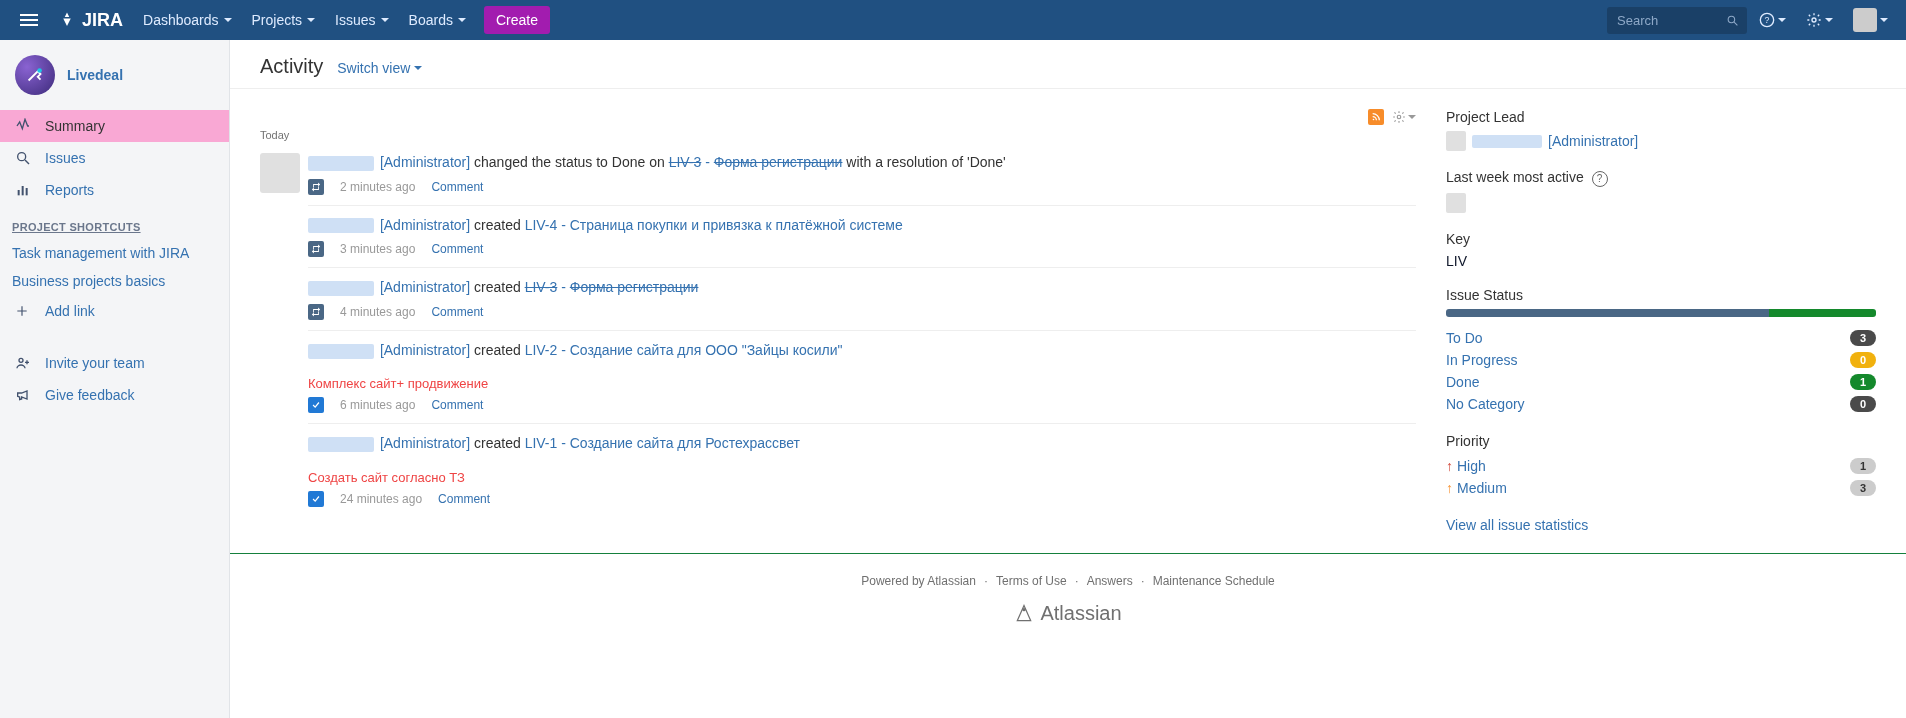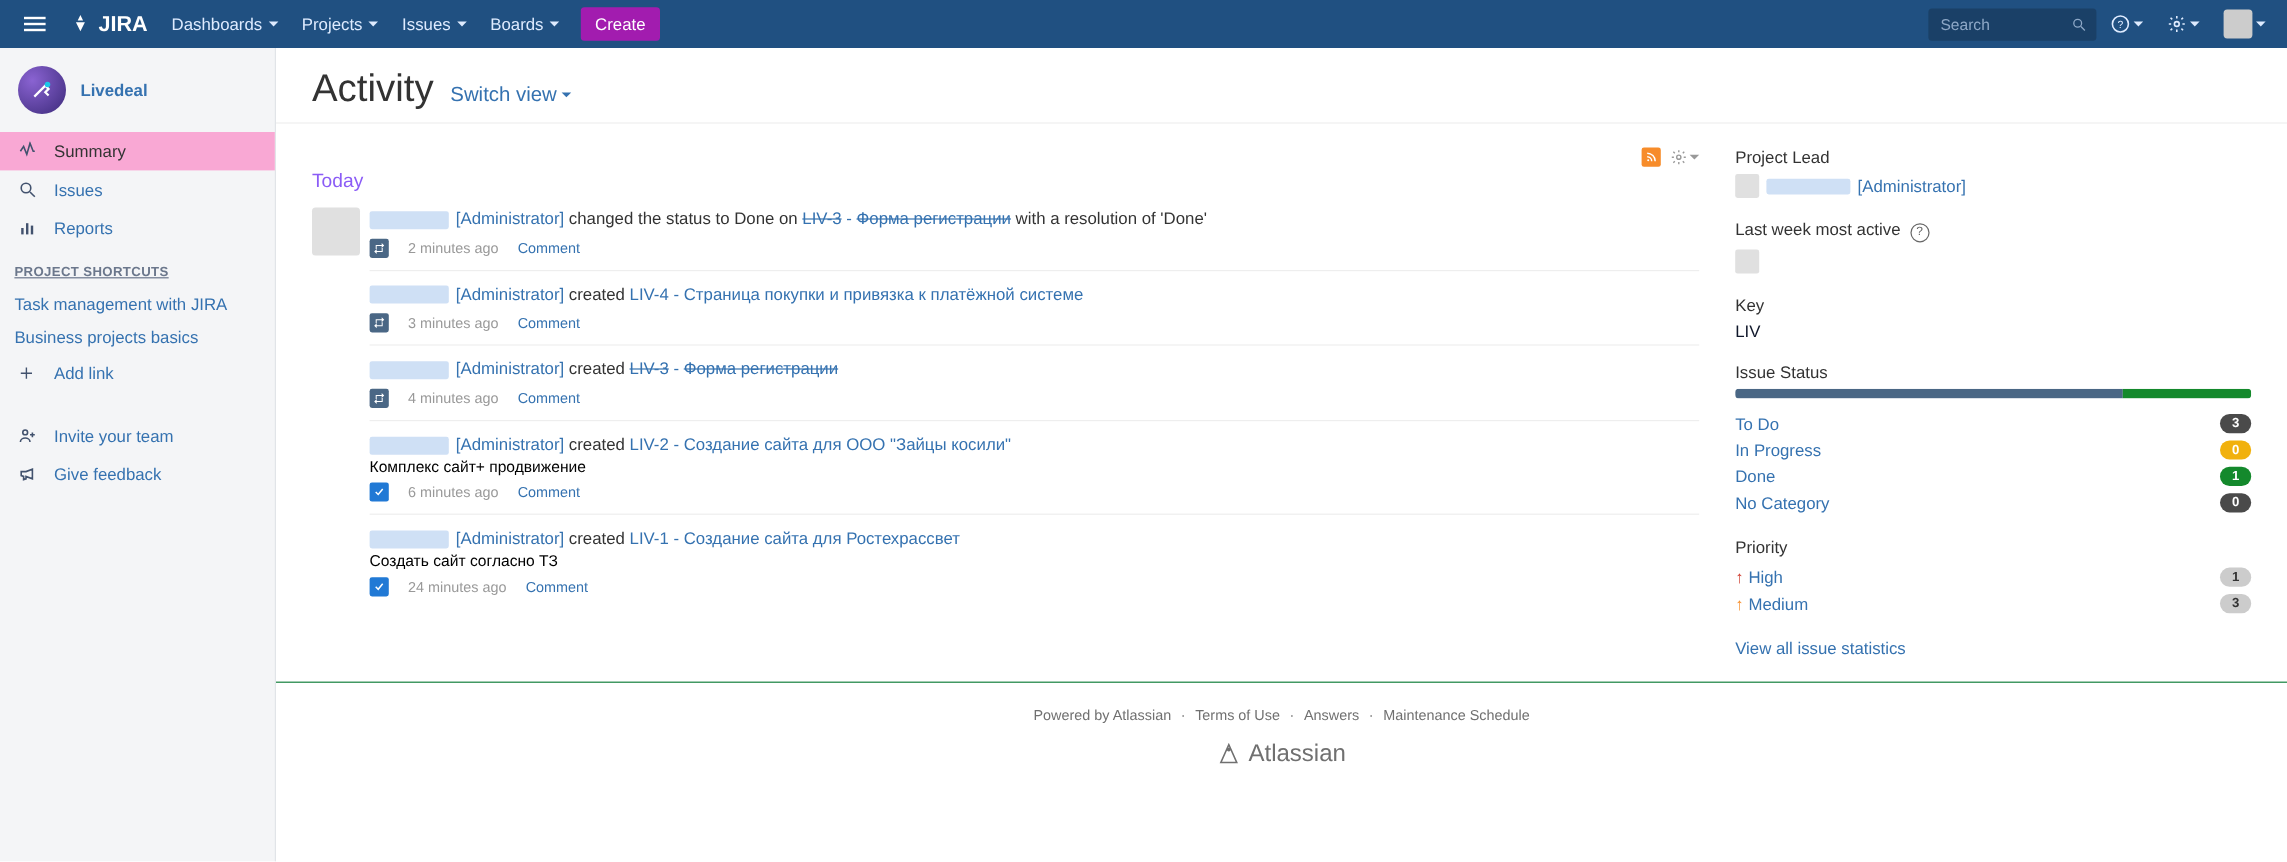--- a/index.html
+++ b/index.html
@@ -57,43 +57,43 @@
   .side-nav .sitem.active{background:#f9a8d4;color:#333;}
   .side-nav .sitem .sicon{width:16px;height:16px;color:#42526e;display:flex;align-items:center;justify-content:center;}
   .side-nav .sitem.active .sicon{color:#42526e;}
   .side-section-title{font-size:11px;font-weight:bold;color:#6b778c;padding:15px 12px 6px;letter-spacing:0.3px;text-decoration:underline;}
   .side-link{display:block;padding:6px 12px;color:var(--link);font-size:14px;cursor:pointer;}
   .side-action{display:flex;align-items:center;gap:14px;padding:8px 15px;color:var(--link);cursor:pointer;font-size:14px;}
   .side-action .sicon{width:16px;color:#42526e;}
 
   
   .page-header{padding:15px 30px 10px;border-bottom:1px solid #eee;}
-  .page-header h1{display:inline-block;margin:0 10px 0 0;font-size:32px;font-weight:500;}
-  .switch-view{color:var(--link);font-size:17px;cursor:pointer;display:inline-flex;align-items:center;gap:4px;}
+  .page-header h1{display:inline-block;margin:0 10px 0 0;font-size:20px;font-weight:500;}
+  .switch-view{color:var(--link);font-size:14px;cursor:pointer;display:inline-flex;align-items:center;gap:4px;}
 
   
   .content{display:flex;padding:20px 30px;gap:30px;}
   .col-activity{flex:1;min-width:0;}
   .col-side{width:430px;min-width:430px;}
 
   
   .act-toolbar{display:flex;justify-content:flex-end;gap:8px;align-items:center;margin-bottom:4px;}
   .rss-icon{width:16px;height:16px;background:#f78c2a;border-radius:2px;display:flex;align-items:center;justify-content:center;color:#fff;font-size:10px;font-weight:bold;cursor:pointer;}
   .gear-small{color:#999;cursor:pointer;display:flex;align-items:center;gap:2px;}
-  .act-group-label{font-size:16px;color:#8b5cf6;margin:0 0 6px 0;}
+  .act-group-label{font-size:11px;color:#737373;margin:0 0 6px 0;}
   .act-stream{display:flex;gap:8px;}
   .big-avatar{width:40px;height:40px;background:#e0e0e0;border-radius:3px;flex-shrink:0;margin-top:6px;}
   .act-items{flex:1;}
   .act-item{padding:6px 0 10px;}
   .act-item:not(:first-child){border-top:1px solid #eee;padding-top:10px;}
   .act-line{font-size:14px;color:#333;line-height:1.4;}
   .act-line .user-chip{background:#cfe0f5;color:#cfe0f5;padding:1px 8px;border-radius:2px;margin-right:2px;display:inline-block;width:50px;height:13px;vertical-align:middle;}
   .act-line .adminrole{font-weight:normal;}
   .act-line .st{text-decoration:line-through;}
-  .act-body{font-size:13px;color:#000000;margin-top:1px;}
+  .act-body{font-size:13px;color:#ef4444;margin-top:16px;}
   .act-meta{display:flex;align-items:center;gap:16px;margin-top:6px;font-size:12px;}
   .act-meta .tsk-icon{width:16px;height:16px;border-radius:2px;display:flex;align-items:center;justify-content:center;color:#fff;font-size:10px;}
   .tsk-change{background:#4a6785;}
   .tsk-check{background:#2179d5;}
   .act-meta .time{color:#999;}
   .act-meta .cmt{color:var(--link);cursor:pointer;}
 
   
   .panel-block{margin-bottom:18px;}
   .panel-label{font-size:14px;color:#333;margin-bottom:6px;}

